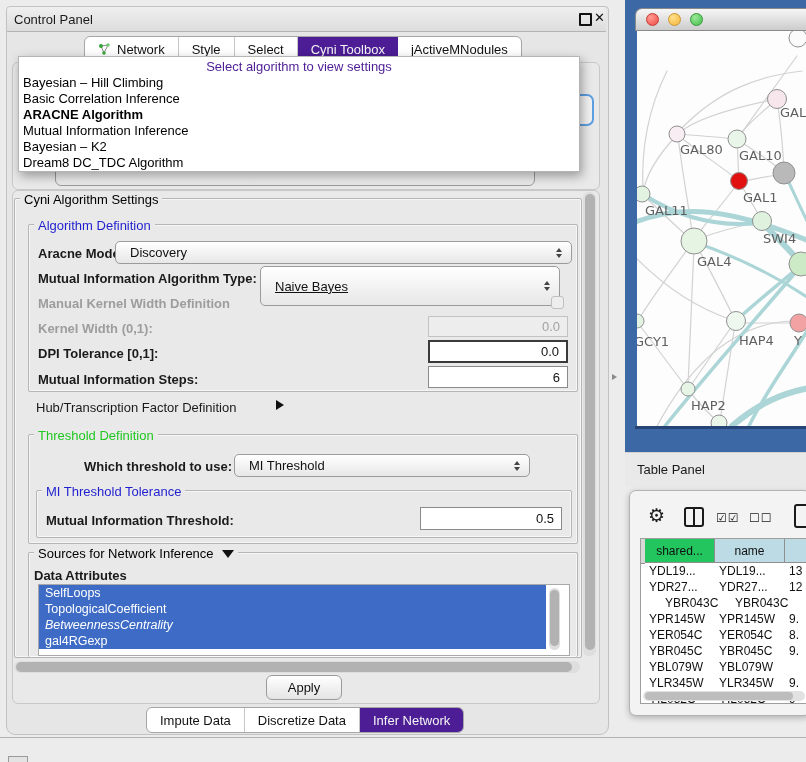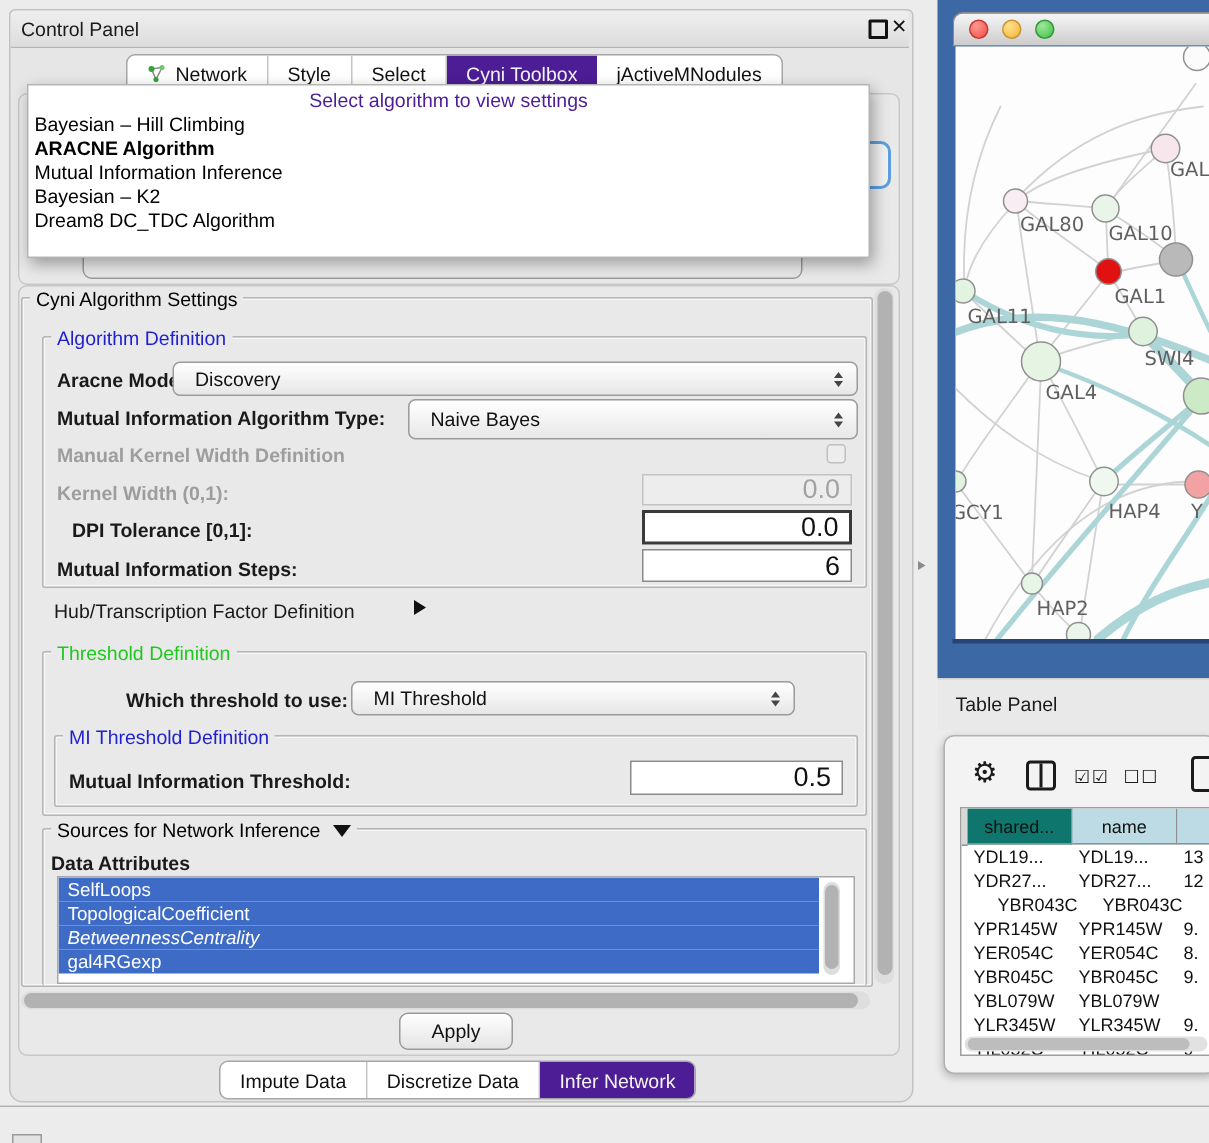--- a/index.html
+++ b/index.html
@@ -43,21 +43,21 @@
   .flabel{font-size:13px;font-weight:bold;color:#1a1a1a;white-space:nowrap;}
   .flabel.dis{color:#9d9d9d;}
   .plain{font-size:13px;color:#1a1a1a;white-space:nowrap;}
 
   .combo{background:linear-gradient(#ffffff,#e7e7e7);border:1px solid #9b9b9b;border-radius:5px;
     font-size:13px;color:#111;display:flex;align-items:center;padding:0 24px 0 14px;box-sizing:border-box;}
   .spin{position:absolute;right:9px;top:50%;transform:translateY(-50%);display:flex;flex-direction:column;align-items:center;}
   .spin .up{width:0;height:0;border-left:3.5px solid transparent;border-right:3.5px solid transparent;border-bottom:4px solid #444;margin-bottom:2px;}
   .spin .dn{width:0;height:0;border-left:3.5px solid transparent;border-right:3.5px solid transparent;border-top:4px solid #444;}
 
-  .tfield{background:#fff;border:1px solid #8a8a8a;font-size:18px;color:#111;
+  .tfield{background:#fff;border:1px solid #8a8a8a;font-size:13px;color:#111;
     display:flex;align-items:center;justify-content:flex-end;padding:0 7px;box-sizing:border-box;}
   .tfield.disabled{background:#ededed;color:#a2a2a2;border-color:#c2c2c2;}
   .tfield.strong{border:2px solid #3a3a3a;}
 
   .checkbox{width:13px;height:13px;border:1px solid #c0c0c0;border-radius:3px;background:#ededed;box-sizing:border-box;}
 
   .attr-list{background:#fff;border:1px solid #a8a8a8;overflow:hidden;}
   .attr-item{height:16px;line-height:16px;font-size:12.5px;color:#fff;padding-left:6px;white-space:nowrap;}
 
   .scroll-track{background:#dedede;border-radius:6px;}
@@ -129,20 +129,21 @@
       </div>
       <div class="tab">
         <span>jActiveMNodules</span>
       </div>
     </div>
 
   <div class="abs popup">
     <div class="popup-header">Select algorithm to view settings</div>
     <div id="popup-items">
         <div class="popup-item">Bayesian – Hill Climbing</div>
+        <div class="popup-item">Basic Correlation Inference</div>
         <div class="popup-item bold">ARACNE Algorithm</div>
         <div class="popup-item">Mutual Information Inference</div>
         <div class="popup-item">Bayesian – K2</div>
         <div class="popup-item">Dream8 DC_TDC Algorithm</div>
       </div>
   </div>
 
   <div class="abs fieldset" style="left:14px;top:198px;width:566px;height:458px;"></div>
   <div class="abs legend" style="left:20px;top:192px;">Cyni Algorithm Settings</div>
 
@@ -152,37 +153,37 @@
   <div class="abs flabel" style="left:38px;top:246px;">Aracne Mode:</div>
   <div class="abs combo" style="left:115px;top:241px;width:457px;height:23px;">
     <span>Discovery</span>
     <span class="spin">
         <span class="up"></span>
         <span class="dn"></span>
       </span>
   </div>
 
   <div class="abs flabel" style="left:38px;top:271px;">Mutual Information Algorithm Type:</div>
-  <div class="abs combo" style="left:272px;top:266px;width:300px;height:27px;">
+  <div class="abs combo" style="left:260px;top:266px;width:300px;height:40px;text-decoration:underline;">
     <span>Naive Bayes</span>
     <span class="spin">
         <span class="up"></span>
         <span class="dn"></span>
       </span>
   </div>
 
   <div class="abs flabel dis" style="left:38px;top:296px;">Manual Kernel Width Definition</div>
   <div class="abs checkbox" style="left:551px;top:296px;"></div>
 
   <div class="abs flabel dis" style="left:38px;top:321px;">Kernel Width (0,1):</div>
   <div class="abs tfield disabled" style="left:428px;top:316px;width:140px;height:21px;">
     <span>0.0</span>
   </div>
 
-  <div class="abs flabel" style="left:38px;top:346px;margin-left:10px;">DPI Tolerance [0,1]:</div>
+  <div class="abs flabel" style="left:38px;top:346px;">DPI Tolerance [0,1]:</div>
   <div class="abs tfield strong" style="left:428px;top:340px;width:140px;height:23px;">
     <span>0.0</span>
   </div>
 
   <div class="abs flabel" style="left:38px;top:372px;text-align:right;">Mutual Information Steps:</div>
   <div class="abs tfield" style="left:428px;top:366px;width:140px;height:22px;">
     <span>6</span>
   </div>
 
   <div class="abs plain" style="left:36px;top:400px;">Hub/Transcription Factor Definition</div>
@@ -194,21 +195,21 @@
   <div class="abs flabel" style="left:84px;top:459px;">Which threshold to use:</div>
   <div class="abs combo" style="left:234px;top:454px;width:296px;height:23px;">
     <span>MI Threshold</span>
     <span class="spin">
         <span class="up"></span>
         <span class="dn"></span>
       </span>
   </div>
 
   <div class="abs fieldset" style="left:36px;top:490px;width:534px;height:46px;"></div>
-  <div class="abs legend" style="left:42px;top:484px;color:#1f1fd0;">MI Threshold Definition</div>
+  <div class="abs legend" style="left:42px;top:484px;color:#1f1fd0;">MI Threshold Tolerance</div>
   <div class="abs flabel" style="left:46px;top:513px;">Mutual Information Threshold:</div>
   <div class="abs tfield" style="left:420px;top:507px;width:142px;height:23px;">
     <span>0.5</span>
   </div>
 
   <div class="abs fieldset" style="left:28px;top:552px;width:548px;height:104px;border-bottom:none;"></div>
   <div class="abs legend" style="left:34px;top:546px;display:flex;align-items:center;">
     <span>Sources for Network Inference</span>
     <span class="tri-down" style="margin-left:8px;"></span>
   </div>
@@ -336,21 +337,21 @@
   <div class="abs" style="left:684px;top:507px;width:16px;height:16px;border:2px solid #1a1a1a;border-radius:3px;">
     <div style="position:absolute;left:7px;top:0;width:2px;height:16px;background:#1a1a1a;"></div>
   </div>
   <div class="abs" style="left:716px;top:511px;font-size:12px;color:#1a1a1a;letter-spacing:1px;">☑☑</div>
   <div class="abs" style="left:749px;top:511px;font-size:12px;color:#1a1a1a;letter-spacing:1px;">☐☐</div>
   <div class="abs" style="left:794px;top:504px;width:16px;height:20px;border:2px solid #1a1a1a;border-radius:3px;"></div>
 
   <div class="abs" style="left:640px;top:538px;width:166px;height:164px;background:#fff;border:1px solid #9e9e9e;border-right:none;overflow:hidden;">
     <div style="position:absolute;left:0;top:0;width:4px;height:24px;background:#d8d8d8;border-bottom:1px solid #8f8f8f;"></div>
     <div id="table-headers">
-        <div class="theader" style="position: absolute; left: 4px; top: 0px; width: 70px; height: 24px; background: #0f766e;">shared...</div>
+        <div class="theader" style="position: absolute; left: 4px; top: 0px; width: 70px; height: 24px; background: #22c55e;">shared...</div>
         <div class="theader" style="position: absolute; left: 74px; top: 0px; width: 70px; height: 24px; background: rgb(188, 219, 229);">name</div>
         <div class="theader" style="position: absolute; left: 144px; top: 0px; width: 22px; height: 24px; background: rgb(188, 219, 229);"></div>
       </div>
     <div id="table-rows">
         <div style="position: absolute; left: 0px; top: 24px; width: 166px; height: 16px;">
           <div class="tcell" style="position: absolute; left: 8px; top: 1px; width: 66px;">YDL19...</div>
           <div class="tcell" style="position: absolute; left: 78px; top: 1px; width: 66px;">YDL19...</div>
           <div class="tcell" style="position: absolute; left: 148px; top: 1px; width: 18px;">13</div>
         </div>
         <div style="position: absolute; left: 0px; top: 40px; width: 166px; height: 16px;">

